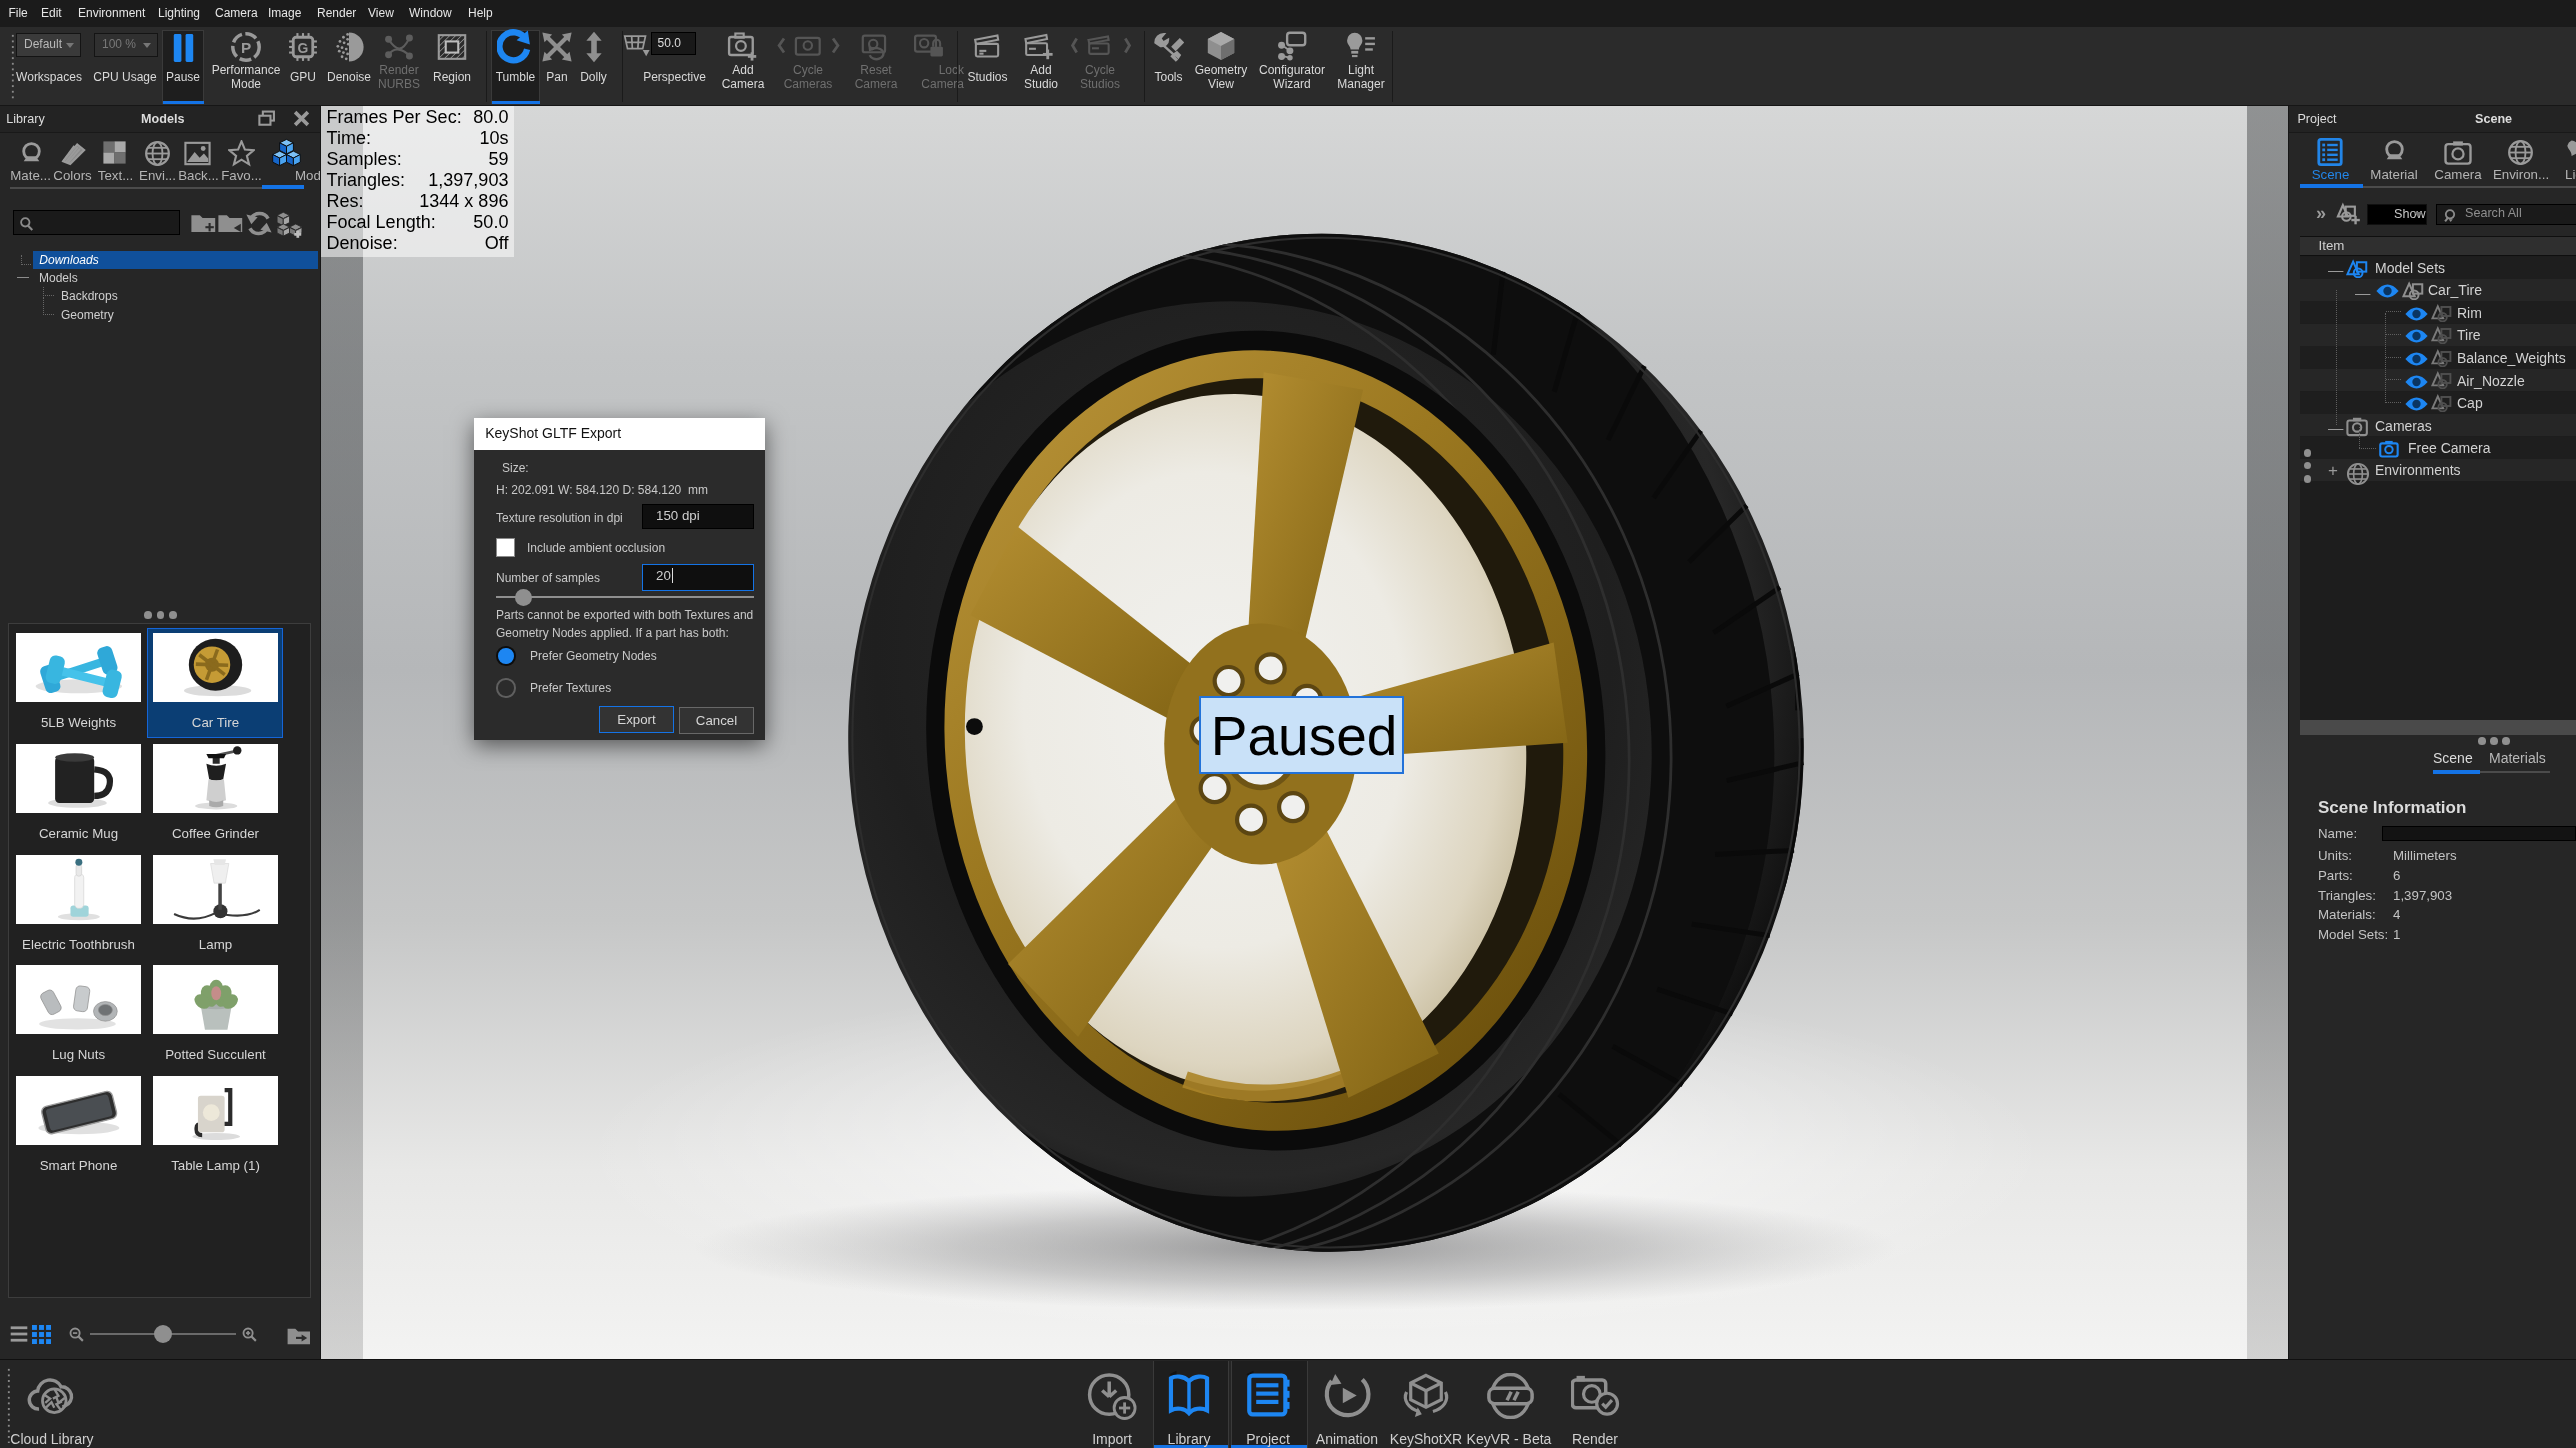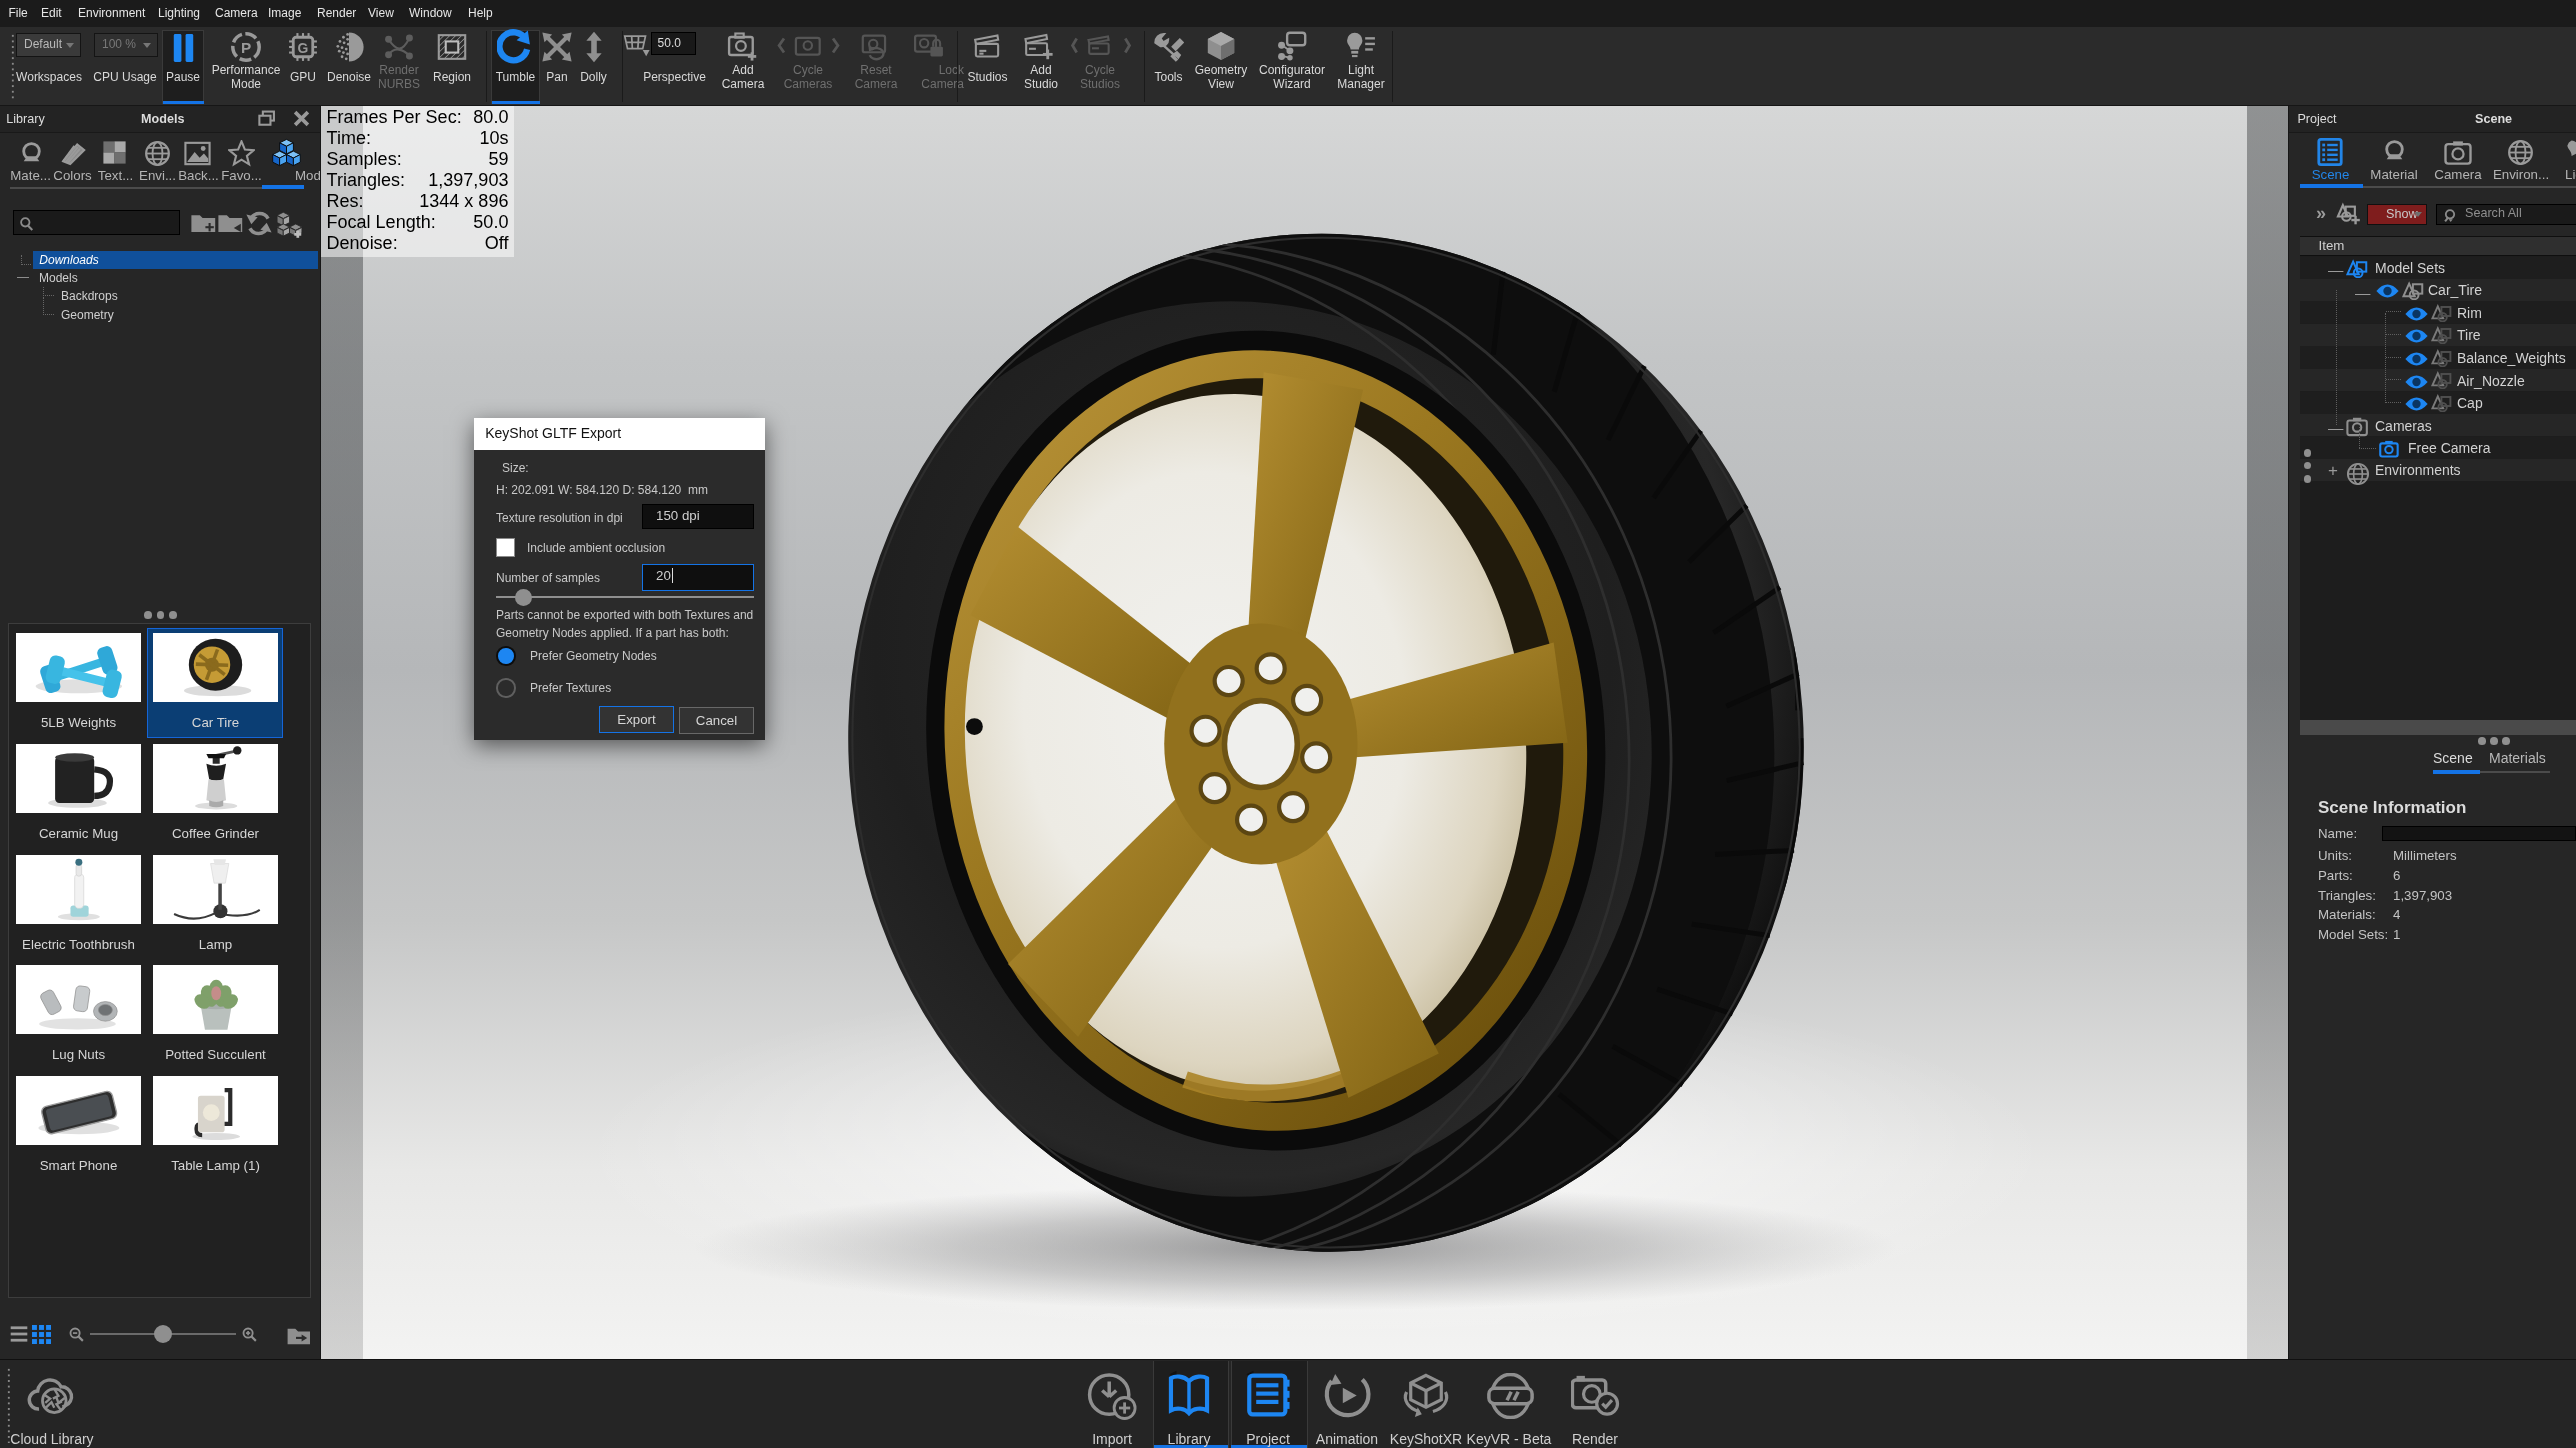--- a/index.html
+++ b/index.html
@@ -747,20 +747,23 @@
         <div style="right:5.6px;top:43px;">59</div>
       <div style="left:5.6px;top:64px;">Triangles:</div>
         <div style="right:5.6px;top:64px;">1,397,903</div>
       <div style="left:5.6px;top:85px;">Res:</div>
         <div style="right:5.6px;top:85px;">1344 x 896</div>
       <div style="left:5.6px;top:106px;">Focal Length:</div>
         <div style="right:5.6px;top:106px;">50.0</div>
       <div style="left:5.6px;top:127px;">Denoise:</div>
         <div style="right:5.6px;top:127px;">Off</div>
     </div>
+    <div id="paused">
+        <span>Paused</span>
+      </div>
     <div id="dialog">
       <div id="dlg-title">KeyShot GLTF Export</div>
       <div style="position:absolute;left:28px;top:43px;">Size:</div>
       <div style="position:absolute;left:22px;top:65px;">H: 202.091 W: 584.120 D: 584.120&nbsp; mm</div>
       <div style="position:absolute;left:22px;top:93px;">Texture resolution in dpi</div>
       <div class="dlg-input" style="left:168px;top:86px;width:112px;height:25px;">150 dpi</div>
       <div style="position:absolute;left:22.4px;top:120px;width:19px;height:19px;background:#fff;border:1.4px solid #8a8a8a;"></div>
       <div style="position:absolute;left:53px;top:123px;">Include ambient occlusion</div>
       <div style="position:absolute;left:22px;top:153px;">Number of samples</div>
       <div class="dlg-input" style="left:168px;top:146px;width:112px;height:27px;border-color:#1473e6;">20<span style="border-left:1.4px solid #dedede;margin-left:1.4px;"></span></div>
@@ -826,21 +829,21 @@
     <div style="position:absolute;left:27px;top:97px;color:#9a9a9a;font-size:18px;font-weight:bold;">»</div>
     <svg class="ico" style="left:46px;top:95px;" width="27" height="24" viewBox="0 0 38 34">
         <path d="M4 22 L11 6 L18 22 Z" fill="none" stroke="#9a9a9a" stroke-width="3"></path>
         <rect x="15" y="8" width="13" height="13" fill="none" stroke="#9a9a9a" stroke-width="3"></rect>
         <circle cx="16" cy="22" r="6" fill="none" stroke="#9a9a9a" stroke-width="3"></circle>
         <g stroke="#9a9a9a" stroke-width="3.4">
           <line x1="29" y1="21" x2="29" y2="33"></line>
           <line x1="23" y1="27" x2="35" y2="27"></line>
         </g>
       </svg>
-    <div style="position:absolute;left:78px;top:98px;width:60px;height:21px;background:#7f1d1d;border:1.4px solid #101010;color:#c9c9c9;font-size:12.6px;line-height:18px;padding-left:18px;">Show<span style="position:absolute;right:4.2px;top:7px;width:0;height:0;border-left:4.9px solid transparent;border-right:4.9px solid transparent;border-top:5.6px solid #6f6f6f;"></span></div>
+    <div style="position:absolute;left:78px;top:98px;width:60px;height:21px;background:#000000;border:1.4px solid #101010;color:#c9c9c9;font-size:12.6px;line-height:18px;padding-left:26px;">Show<span style="position:absolute;right:4.2px;top:7px;width:0;height:0;border-left:4.9px solid transparent;border-right:4.9px solid transparent;border-top:5.6px solid #6f6f6f;"></span></div>
     <div class="searchbox" style="left:147px;top:98px;width:141px;height:21px;border-width:1.4px;">
       <svg style="position:absolute;left:5.6px;top:2.8px;" width="15.4" height="15.4" viewBox="0 0 22 22">
           <circle cx="10" cy="9" r="6" fill="none" stroke="#8a8a8a" stroke-width="2.6"></circle>
           <line x1="7" y1="14" x2="3" y2="19" stroke="#8a8a8a" stroke-width="3"></line>
           <path d="M8 16 l6 0 l-3 4 Z" fill="#8a8a8a"></path>
         </svg>
       <span style="position:absolute;left:28px;top:1.4px;color:#8f8f8f;font-size:12.6px;">Search All</span>
     </div>
 
     <div style="position:absolute;left:10.5px;top:130px;right:0;height:19.6px;background:#2f2f2f;border-top:1.4px solid #0f0f0f;border-bottom:1.4px solid #0f0f0f;color:#cfcfcf;font-size:13.3px;line-height:17.5px;"><span style="margin-left:19px;">Item</span></div>

